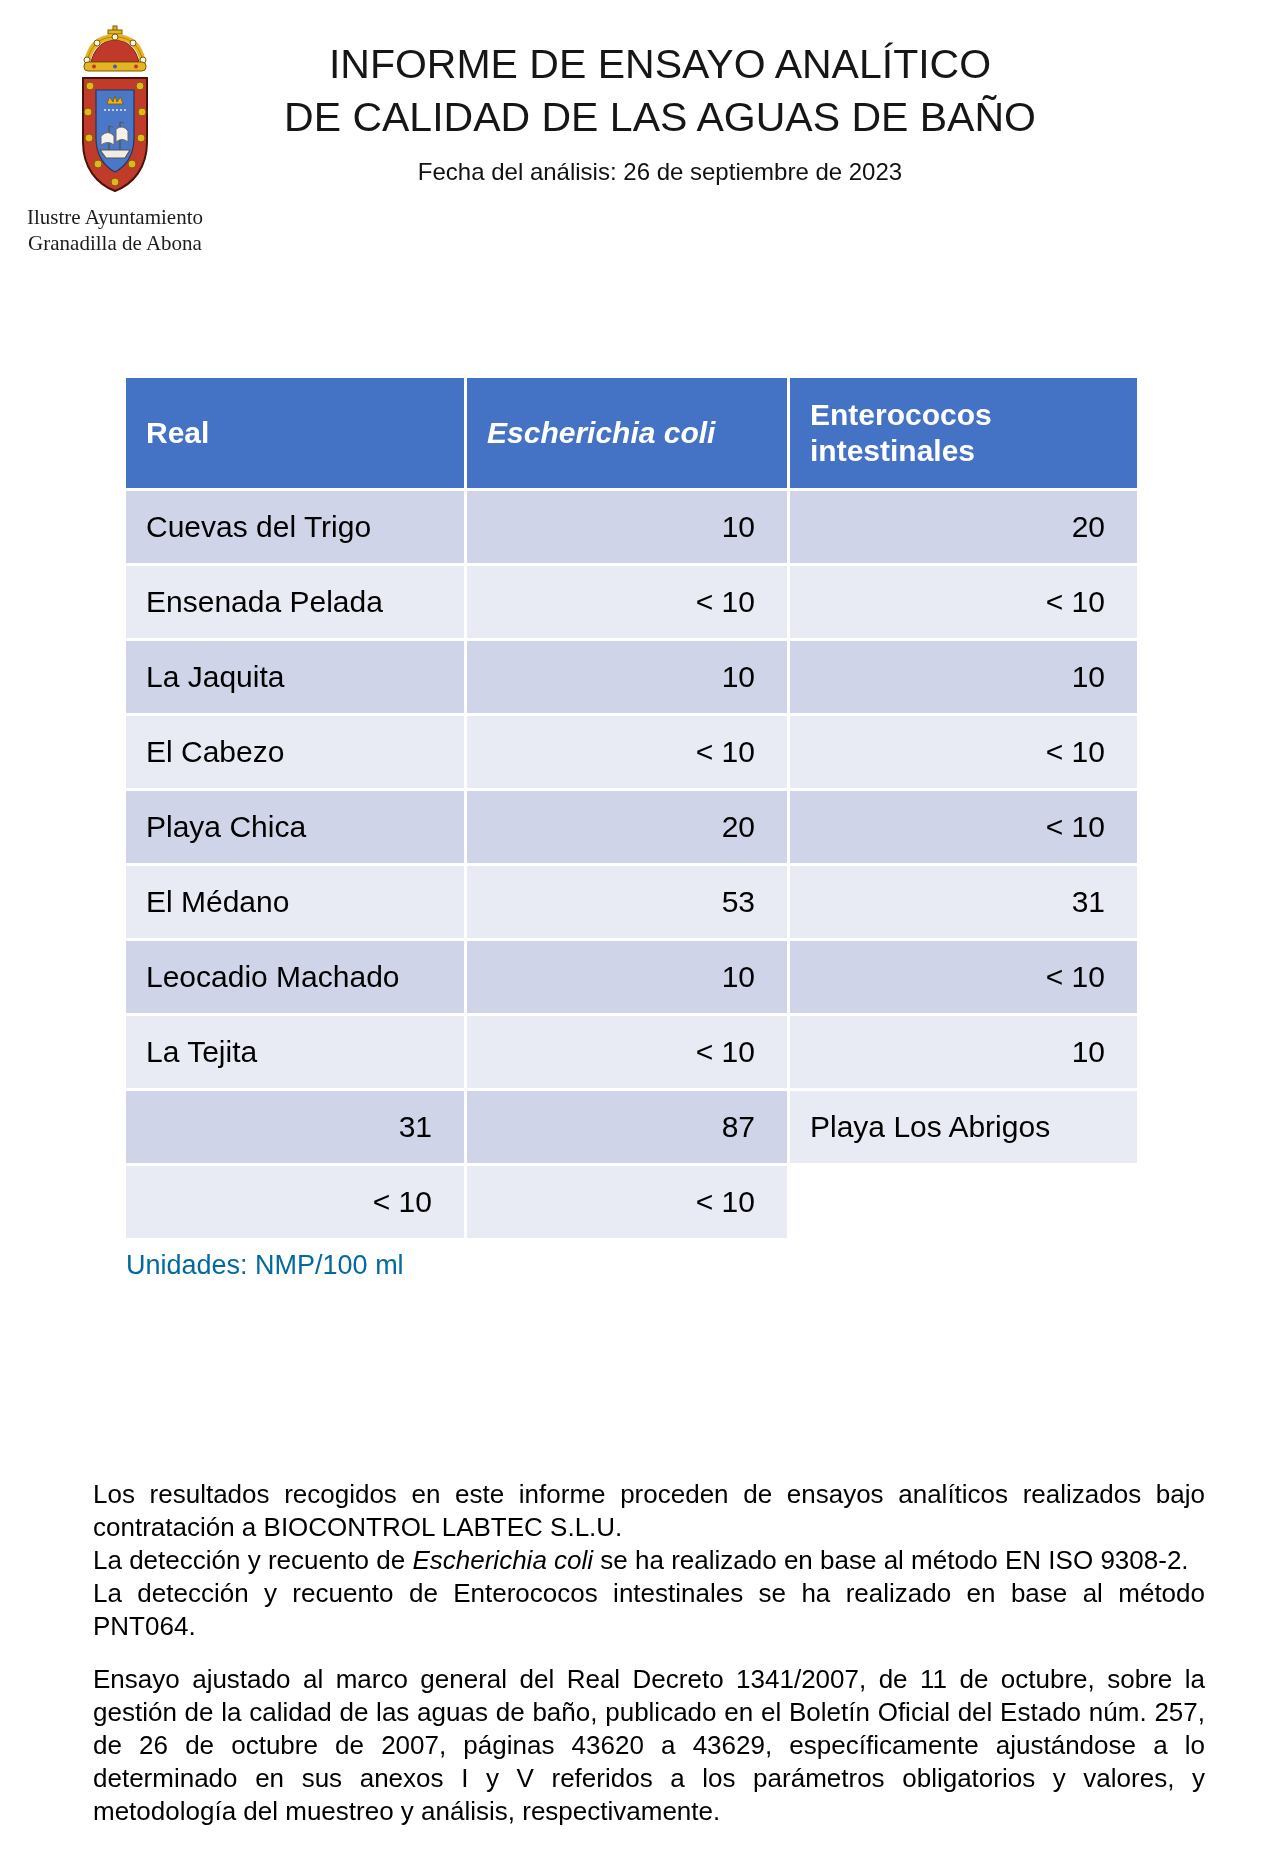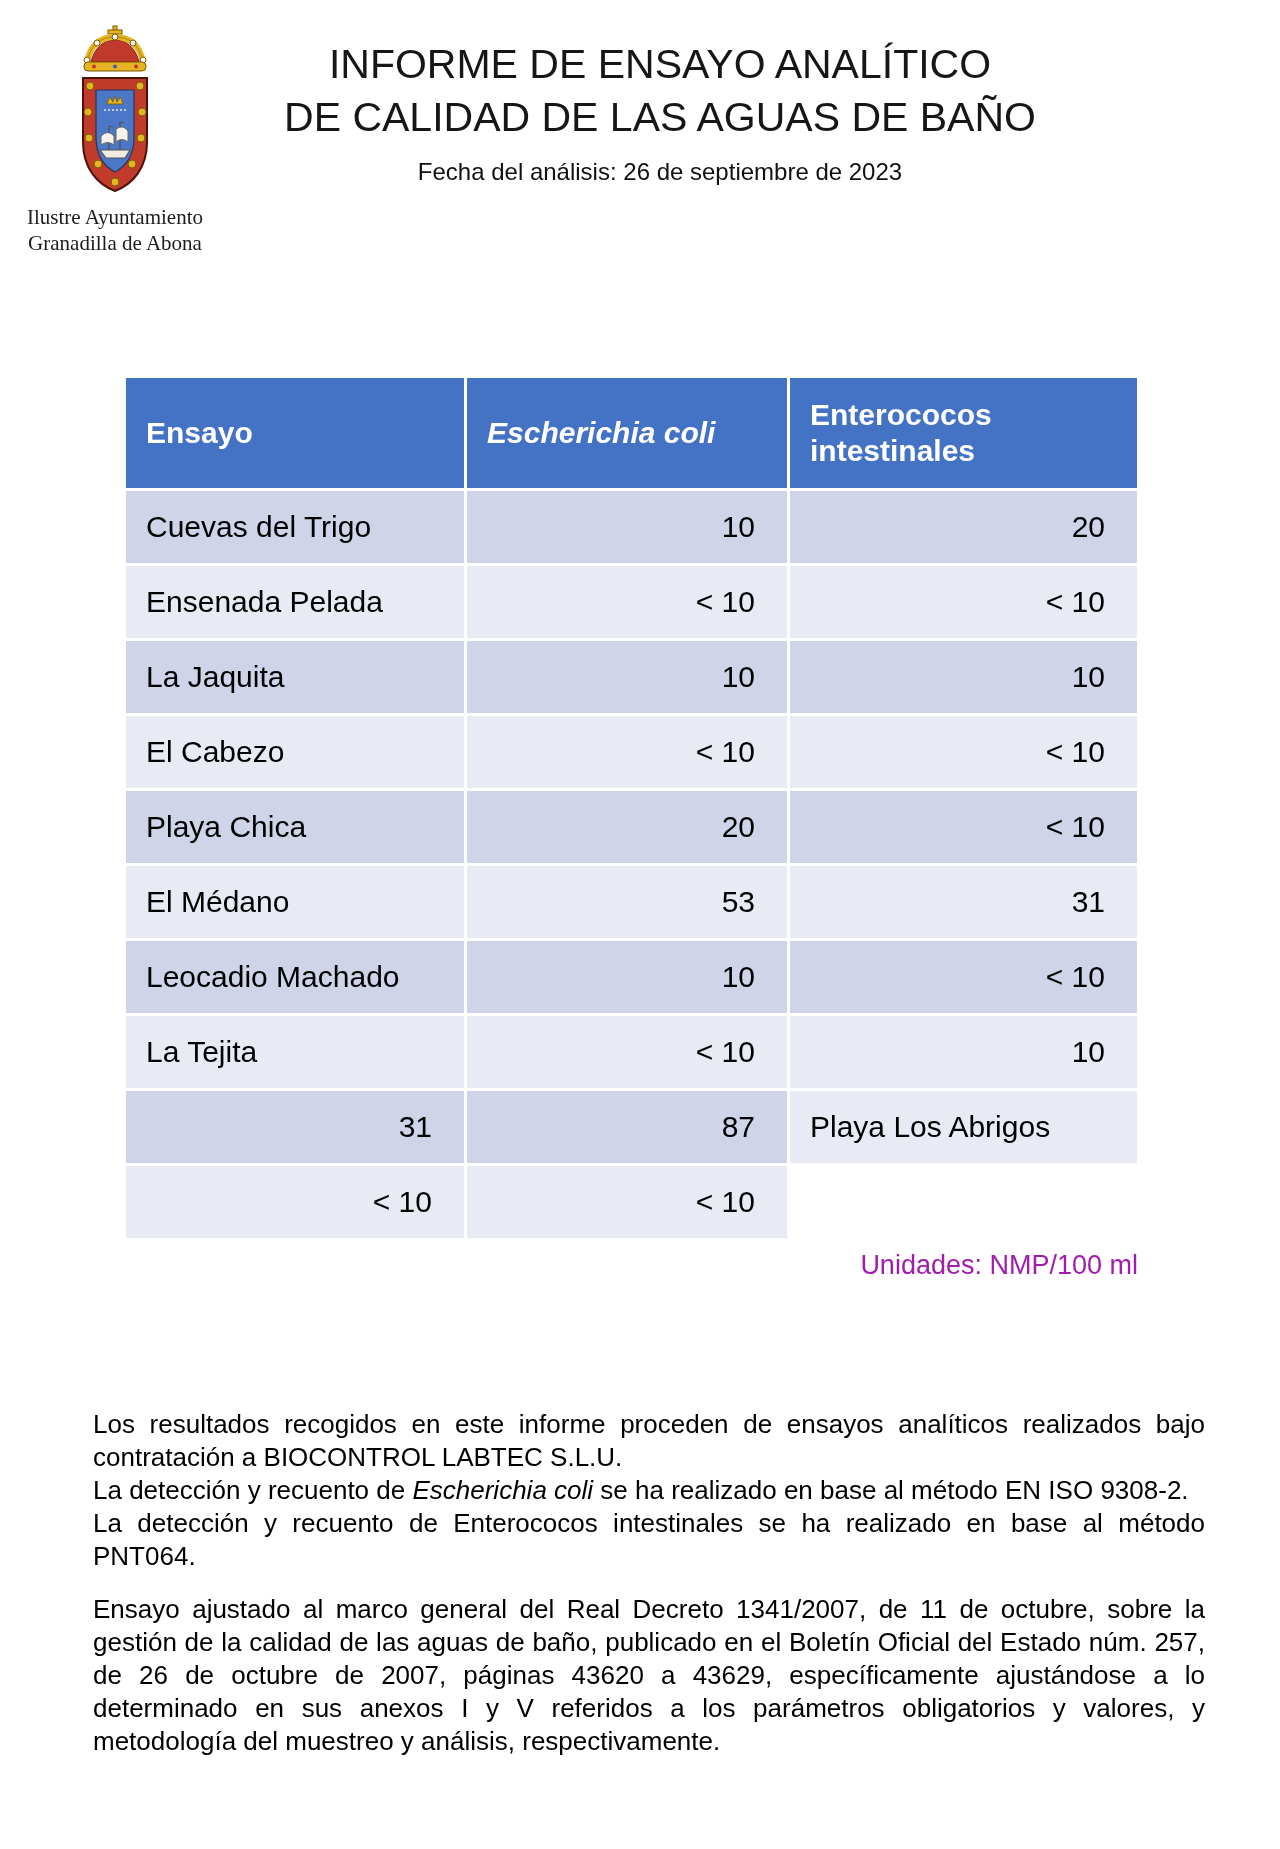--- a/index.html
+++ b/index.html
@@ -52,25 +52,25 @@
   .cell{
     font-size:30px;display:flex;align-items:center;color:#000;
   }
   .cell.name{padding-left:20px;}
   .cell.val{justify-content:flex-end;padding-right:32px;}
   .cell.dark{background:var(--row-dark);}
   .cell.light{background:var(--row-light);}
   
   .units{
     position:absolute;left:126px;top:1250px;width:1012px;
-    text-align:right;font-size:27px;color:#a21caf;
+    font-size:27px;color:#0369a1;
   }
   
   .footnotes{
-    position:absolute;left:93px;top:1408px;width:1112px;
+    position:absolute;left:93px;top:1478px;width:1112px;
     font-size:26px;line-height:33px;color:#000;
     text-align:justify;
   }
   .footnotes p{margin:0;}
   .footnotes p.gap{margin-top:20px;}
   .footnotes em{font-style:italic;}
 </style>
 </head>
 <body>
 
@@ -141,21 +141,21 @@
   </div>
 </div>
 
 <div class="title-block">
   <h1>INFORME DE ENSAYO ANALÍTICO</h1>
   <h1>DE CALIDAD DE LAS AGUAS DE BAÑO</h1>
   <div class="analysis-date">Fecha del análisis: 26 de septiembre de 2023</div>
 </div>
 
 <div class="results-table">
-  <div class="hcell">Ensayo</div>
+  <div class="hcell">Real</div>
   <div class="hcell italic">Escherichia coli</div>
   <div class="hcell">Enterococos intestinales</div>
 
   <div class="cell name dark">Cuevas del Trigo</div>
   <div class="cell val dark">10</div>
   <div class="cell val dark">20</div>
 
   <div class="cell name light">Ensenada Pelada</div>
   <div class="cell val light">&lt; 10</div>
   <div class="cell val light">&lt; 10</div>

